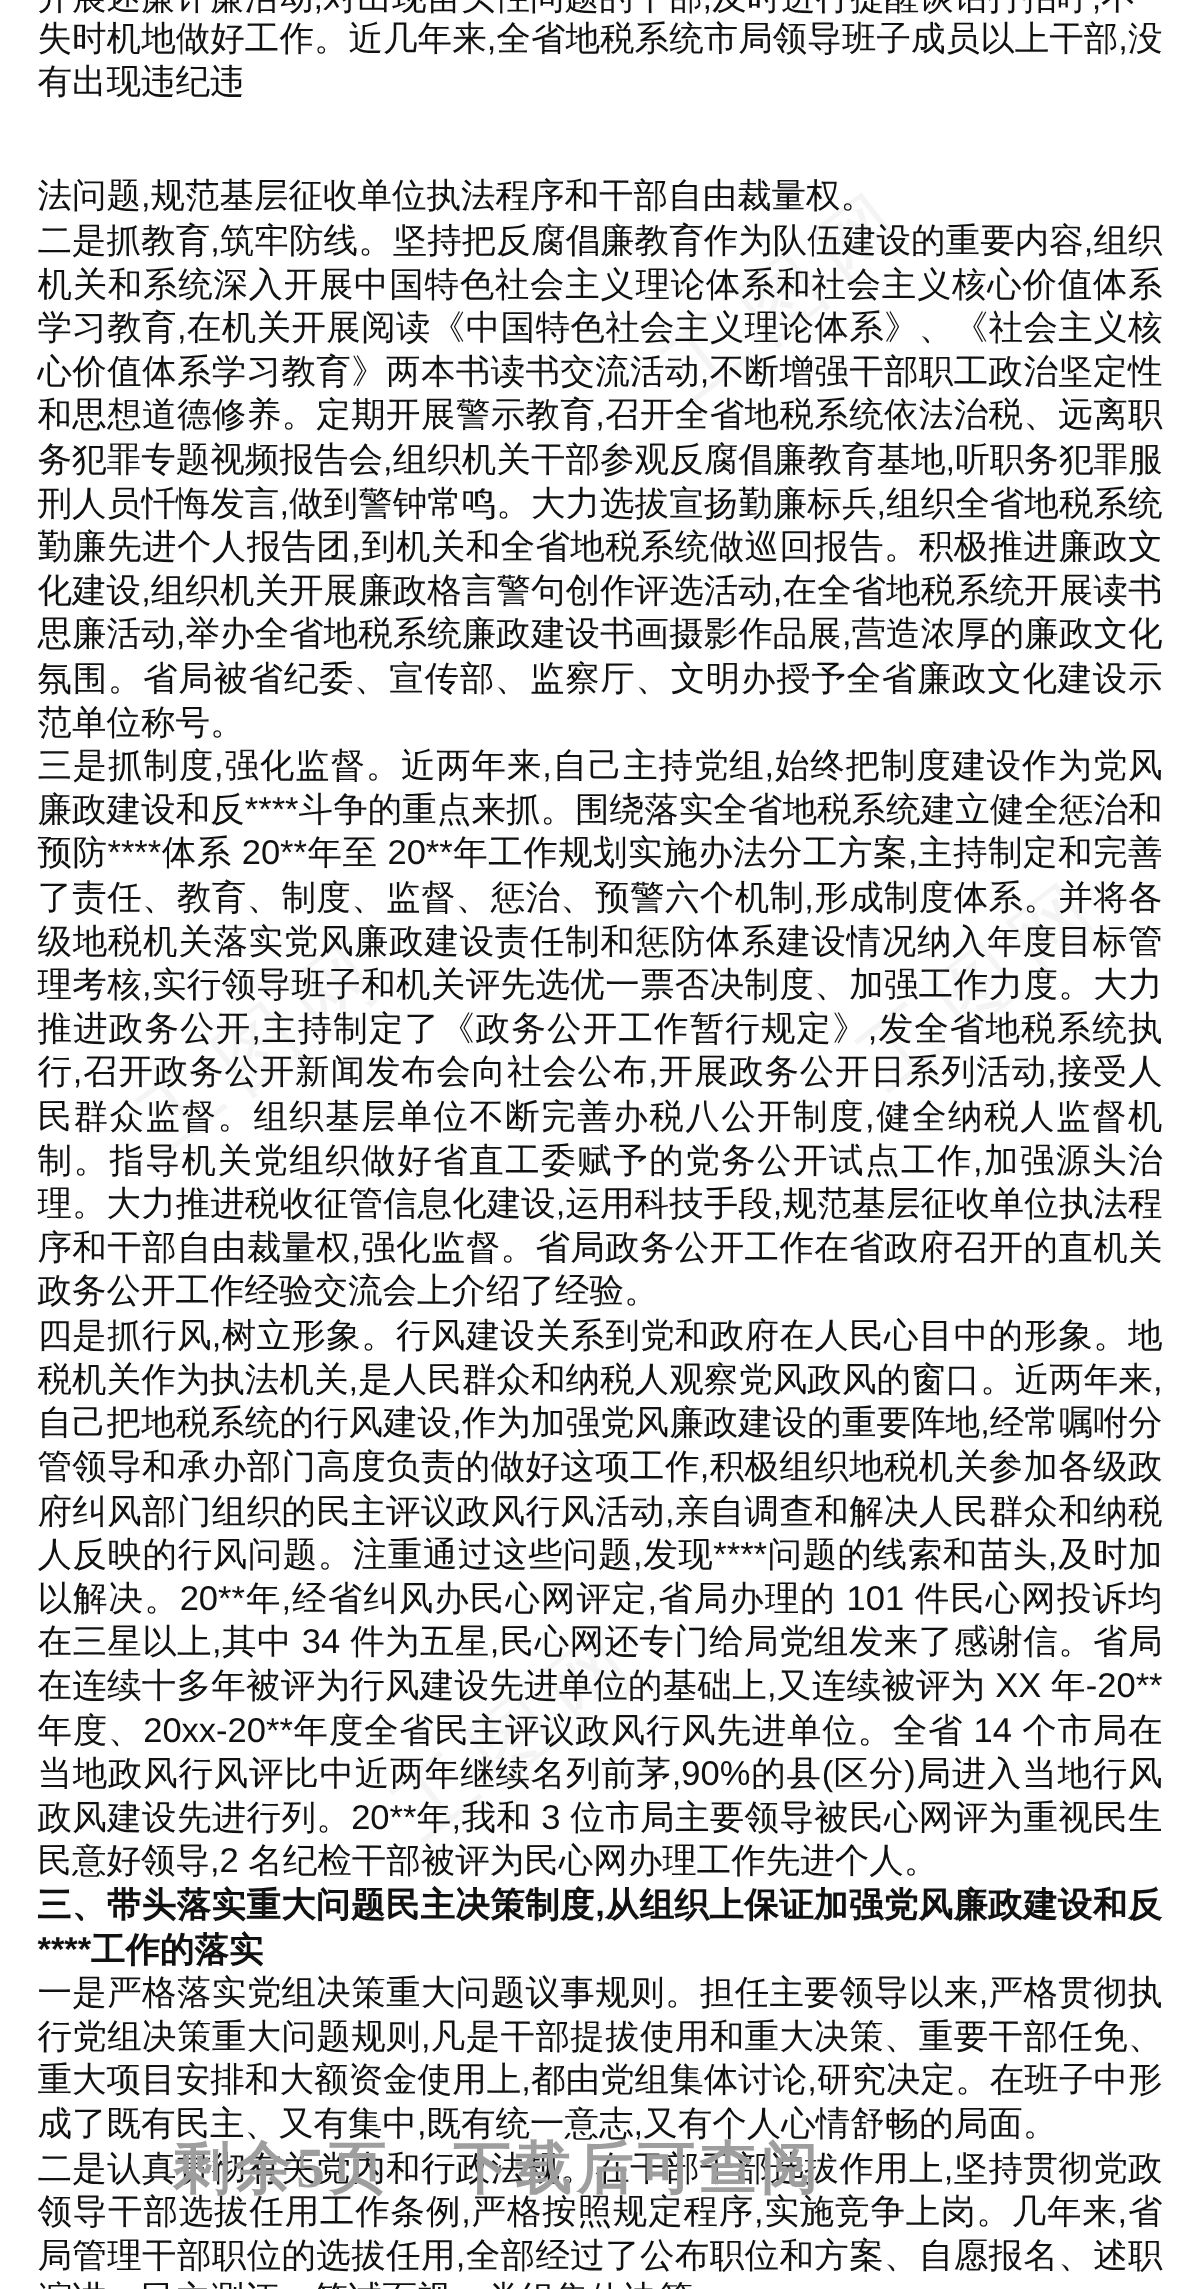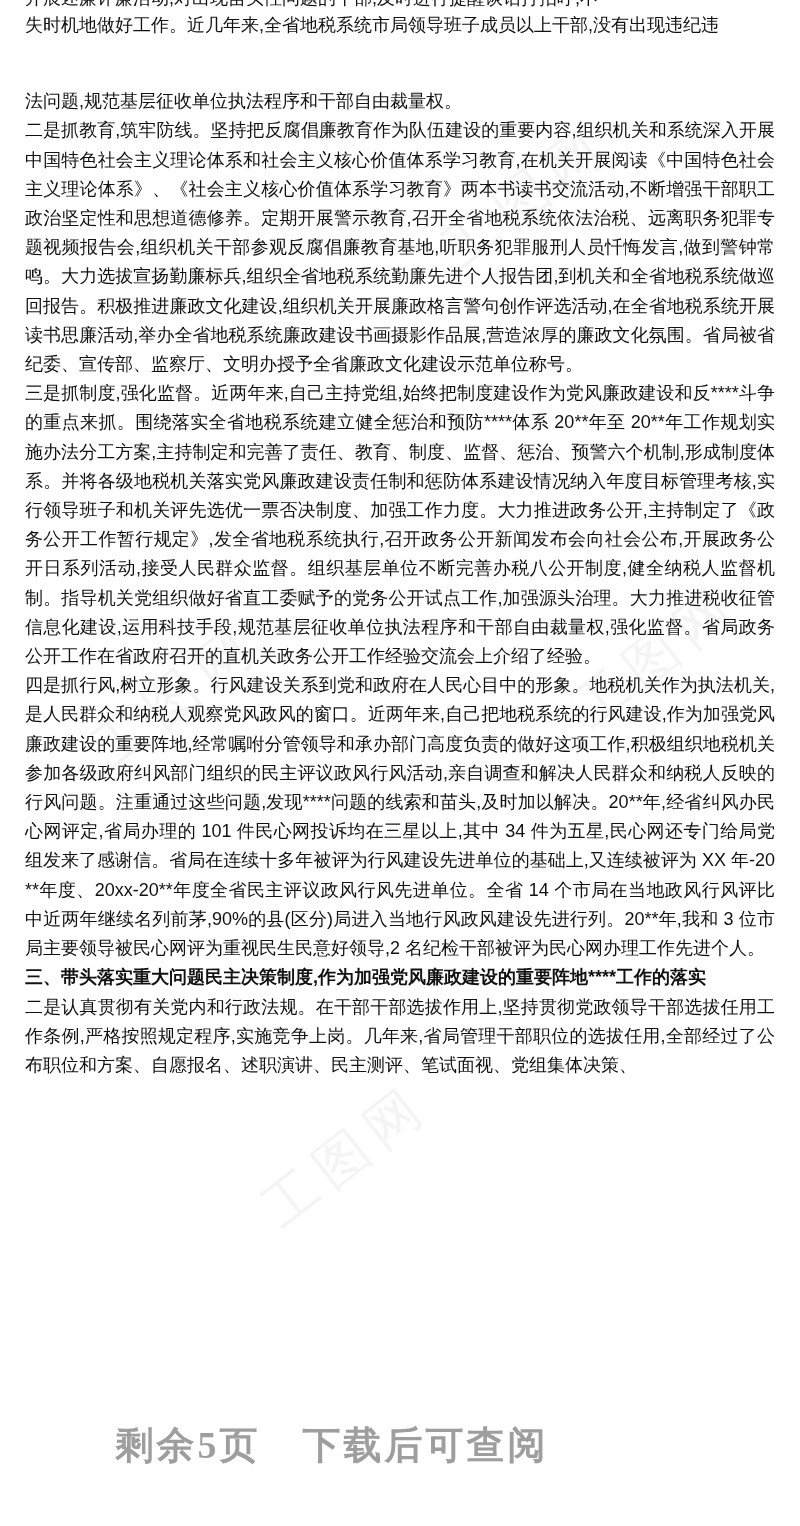--- a/index.html
+++ b/index.html
@@ -16,21 +16,21 @@
     color: #111111;
   }
   .doc {
     position: relative;
     width: 750px;
     margin: 0 auto;
     z-index: 2;
   }
   .doc p {
     margin: 0;
-    font-size: 18px;
+    font-size: 23px;
     line-height: 29.2px;
     text-align: justify;
     text-justify: inter-character;
     word-break: break-all;
   }
   
   .clip-line {
     height: 11px;
     overflow: hidden;
   }
@@ -95,23 +95,24 @@
   <div class="page-gap"></div>
 
   <p>法问题,规范基层征收单位执法程序和干部自由裁量权。</p>
 
   <p>二是抓教育,筑牢防线。坚持把反腐倡廉教育作为队伍建设的重要内容,组织机关和系统深入开展中国特色社会主义理论体系和社会主义核心价值体系学习教育,在机关开展阅读《中国特色社会主义理论体系》、《社会主义核心价值体系学习教育》两本书读书交流活动,不断增强干部职工政治坚定性和思想道德修养。定期开展警示教育,召开全省地税系统依法治税、远离职务犯罪专题视频报告会,组织机关干部参观反腐倡廉教育基地,听职务犯罪服刑人员忏悔发言,做到警钟常鸣。大力选拔宣扬勤廉标兵,组织全省地税系统勤廉先进个人报告团,到机关和全省地税系统做巡回报告。积极推进廉政文化建设,组织机关开展廉政格言警句创作评选活动,在全省地税系统开展读书思廉活动,举办全省地税系统廉政建设书画摄影作品展,营造浓厚的廉政文化氛围。省局被省纪委、宣传部、监察厅、文明办授予全省廉政文化建设示范单位称号。</p>
 
   <p>三是抓制度,强化监督。近两年来,自己主持党组,始终把制度建设作为党风廉政建设和反****斗争的重点来抓。围绕落实全省地税系统建立健全惩治和预防****体系 20**年至 20**年工作规划实施办法分工方案,主持制定和完善了责任、教育、制度、监督、惩治、预警六个机制,形成制度体系。并将各级地税机关落实党风廉政建设责任制和惩防体系建设情况纳入年度目标管理考核,实行领导班子和机关评先选优一票否决制度、加强工作力度。大力推进政务公开,主持制定了《政务公开工作暂行规定》,发全省地税系统执行,召开政务公开新闻发布会向社会公布,开展政务公开日系列活动,接受人民群众监督。组织基层单位不断完善办税八公开制度,健全纳税人监督机制。指导机关党组织做好省直工委赋予的党务公开试点工作,加强源头治理。大力推进税收征管信息化建设,运用科技手段,规范基层征收单位执法程序和干部自由裁量权,强化监督。省局政务公开工作在省政府召开的直机关政务公开工作经验交流会上介绍了经验。</p>
 
   <p>四是抓行风,树立形象。行风建设关系到党和政府在人民心目中的形象。地税机关作为执法机关,是人民群众和纳税人观察党风政风的窗口。近两年来,自己把地税系统的行风建设,作为加强党风廉政建设的重要阵地,经常嘱咐分管领导和承办部门高度负责的做好这项工作,积极组织地税机关参加各级政府纠风部门组织的民主评议政风行风活动,亲自调查和解决人民群众和纳税人反映的行风问题。注重通过这些问题,发现****问题的线索和苗头,及时加以解决。20**年,经省纠风办民心网评定,省局办理的 101 件民心网投诉均在三星以上,其中 34 件为五星,民心网还专门给局党组发来了感谢信。省局在连续十多年被评为行风建设先进单位的基础上,又连续被评为 XX 年-20**年度、20xx-20**年度全省民主评议政风行风先进单位。全省 14 个市局在当地政风行风评比中近两年继续名列前茅,90%的县(区分)局进入当地行风政风建设先进行列。20**年,我和 3 位市局主要领导被民心网评为重视民生民意好领导,2 名纪检干部被评为民心网办理工作先进个人。</p>
 
-  <p class="section-heading">三、带头落实重大问题民主决策制度,作为加强党风廉政建设的重要阵地****工作的落实</p>
+  <p class="section-heading">三、带头落实重大问题民主决策制度,从组织上保证加强党风廉政建设和反****工作的落实</p>
 
 
+  <p>一是严格落实党组决策重大问题议事规则。担任主要领导以来,严格贯彻执行党组决策重大问题规则,凡是干部提拔使用和重大决策、重要干部任免、重大项目安排和大额资金使用上,都由党组集体讨论,研究决定。在班子中形成了既有民主、又有集中,既有统一意志,又有个人心情舒畅的局面。</p>
 
   <p>二是认真贯彻有关党内和行政法规。在干部干部选拔作用上,坚持贯彻党政领导干部选拔任用工作条例,严格按照规定程序,实施竞争上岗。几年来,省局管理干部职位的选拔任用,全部经过了公布职位和方案、自愿报名、述职演讲、民主测评、笔试面视、党组集体决策、</p>
 
 </main>
 
 <div class="footer">
   <span>剩余5页</span>
   <span>下载后可查阅</span>
 </div>
 

